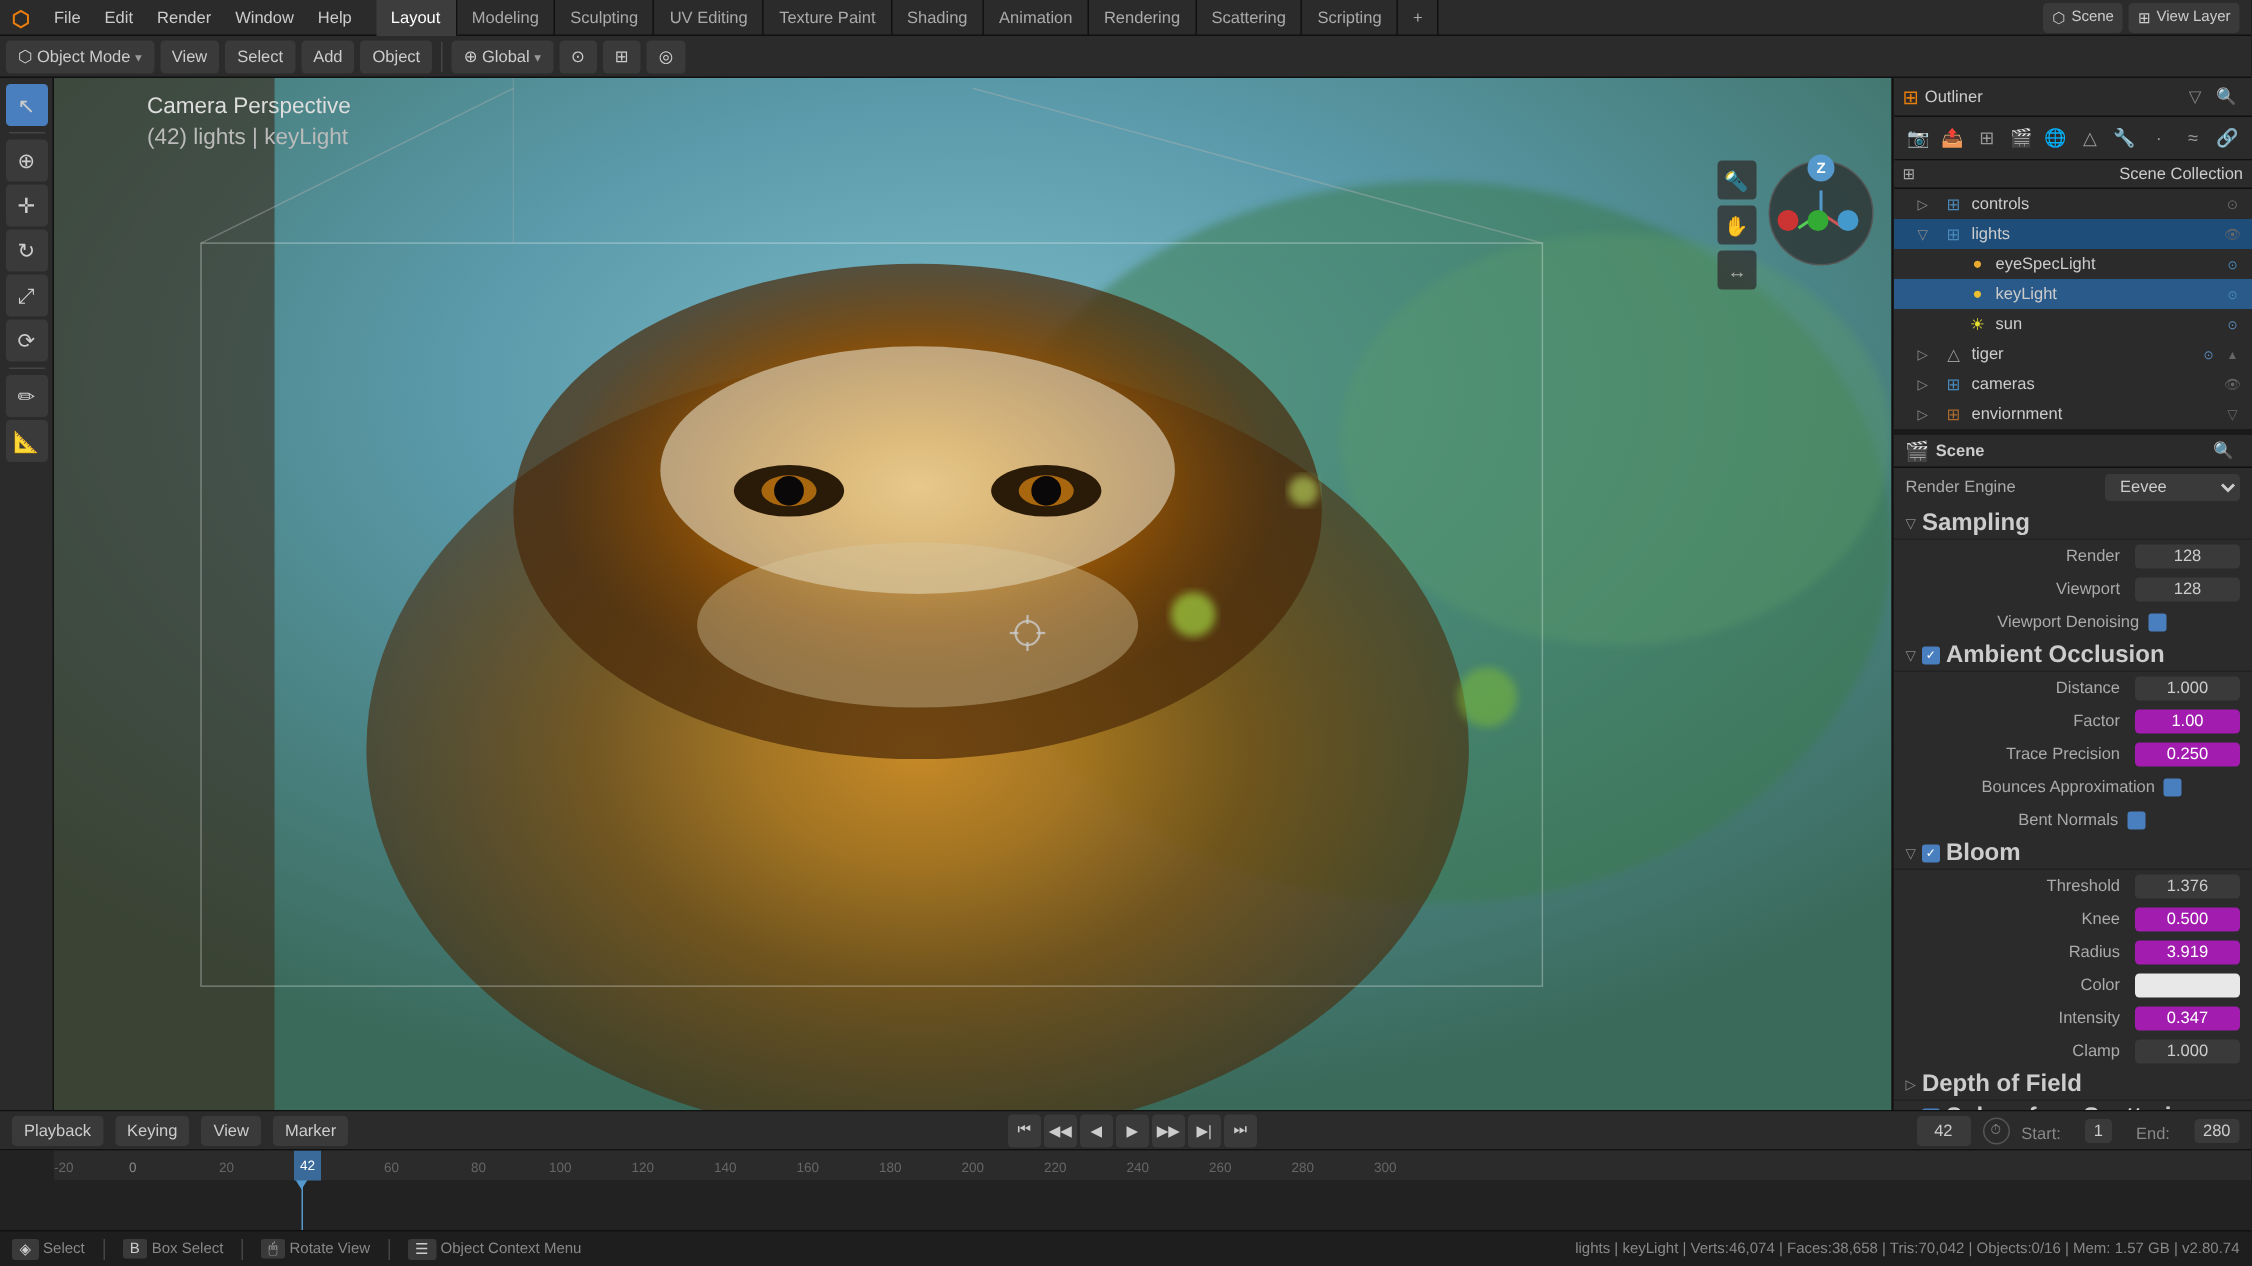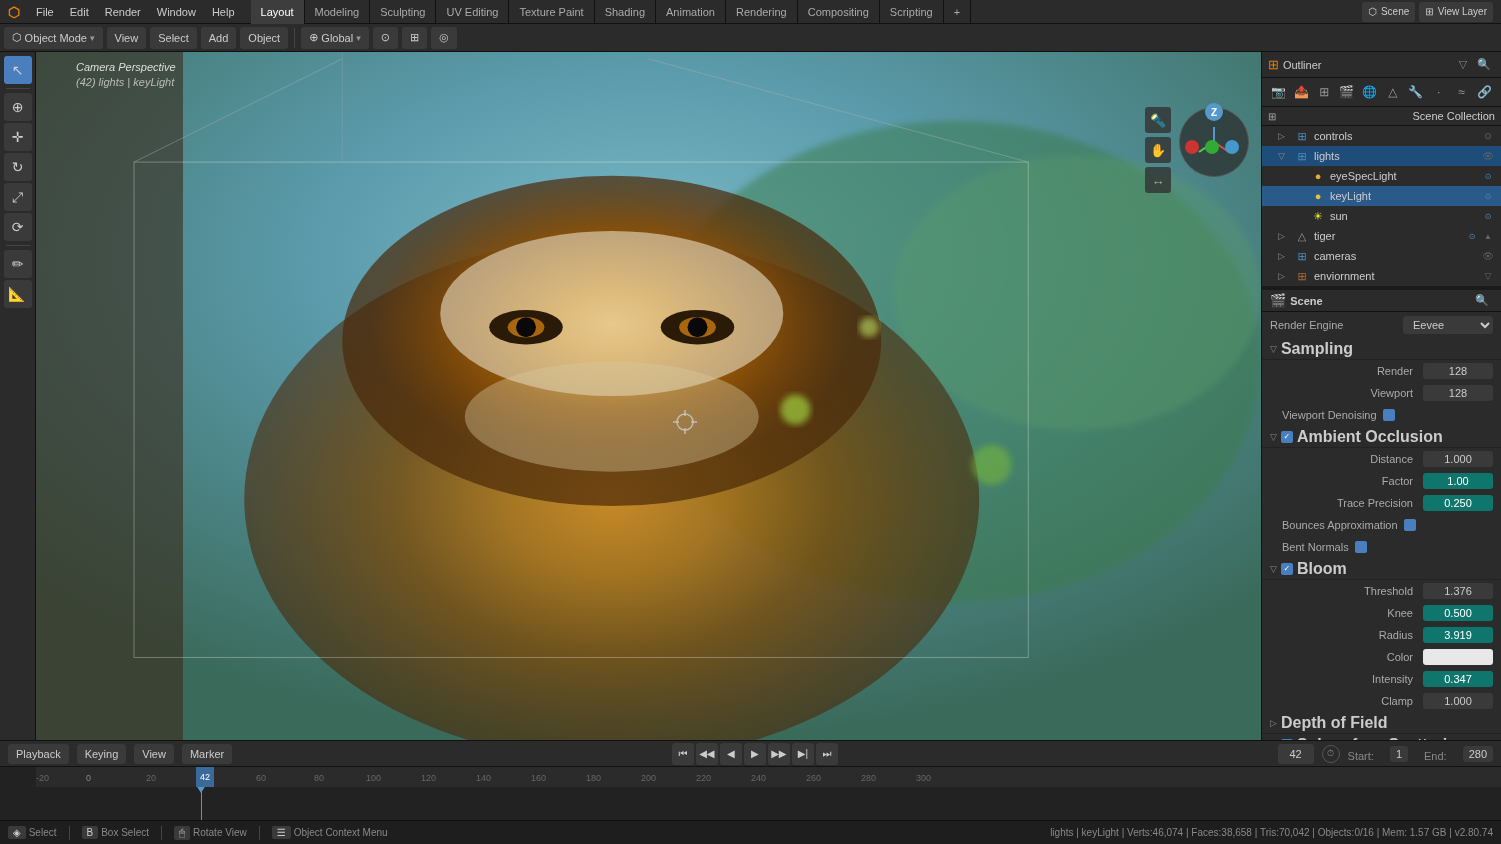--- a/index.html
+++ b/index.html
@@ -162,25 +162,24 @@
     
     .viewport {
       flex: 1;
       position: relative;
       overflow: hidden;
       background: #2a2a2a;
     }
     .viewport-camera-info {
       position: absolute;
       top: 8px;
-      left: 40px;
-      color: #ccc;
-      font-size: 11px;
+      left: 62px;
+      color: #ccc;
+      font-size: 15px;
       line-height: 1.4;
-      font-style: italic;
     }
     .nav-gizmo-circle {
       width: 70px;
       height: 70px;
       border-radius: 50%;
       background: rgba(40,40,40,0.7);
       border: 1px solid #555;
       display: flex;
       align-items: center;
       justify-content: center;
@@ -368,34 +367,34 @@
     .prop-value {
       background: #3a3a3a;
       border-radius: 3px;
       padding: 2px 6px;
       color: #ccc;
       font-size: 11px;
       min-width: 70px;
       text-align: center;
     }
     .prop-value.blue-field {
-      background: #0f766e;
+      background: #a21caf;
       color: #fff;
     }
     .prop-value.white-field {
       background: #e8e8e8;
       color: #333;
     }
     .prop-row-checkbox {
       display: flex;
       align-items: center;
       padding: 2px 8px 2px 20px;
       gap: 6px;
       min-height: 22px;
-      justify-content: flex-start;
+      justify-content: center;
     }
     .prop-checkbox-label { color: #aaa; font-size: 11px; }
     .prop-checkbox {
       width: 12px;
       height: 12px;
       background: #4a7fbf;
       border-radius: 2px;
     }
 
     .collapsed-section {
@@ -534,21 +533,21 @@
 
   <div class="workspace-tabs">
     <div class="workspace-tab active">Layout</div>
     <div class="workspace-tab">Modeling</div>
     <div class="workspace-tab">Sculpting</div>
     <div class="workspace-tab">UV Editing</div>
     <div class="workspace-tab">Texture Paint</div>
     <div class="workspace-tab">Shading</div>
     <div class="workspace-tab">Animation</div>
     <div class="workspace-tab">Rendering</div>
-    <div class="workspace-tab">Compositing</div>
+    <div class="workspace-tab">Scattering</div>
     <div class="workspace-tab">Scripting</div>
     <div class="workspace-tab">+</div>
   </div>
 
   <div class="top-right-controls">
     <div class="top-right-item">
       <span>⬡</span>
       <span>Scene</span>
     </div>
     <div class="top-right-item">

